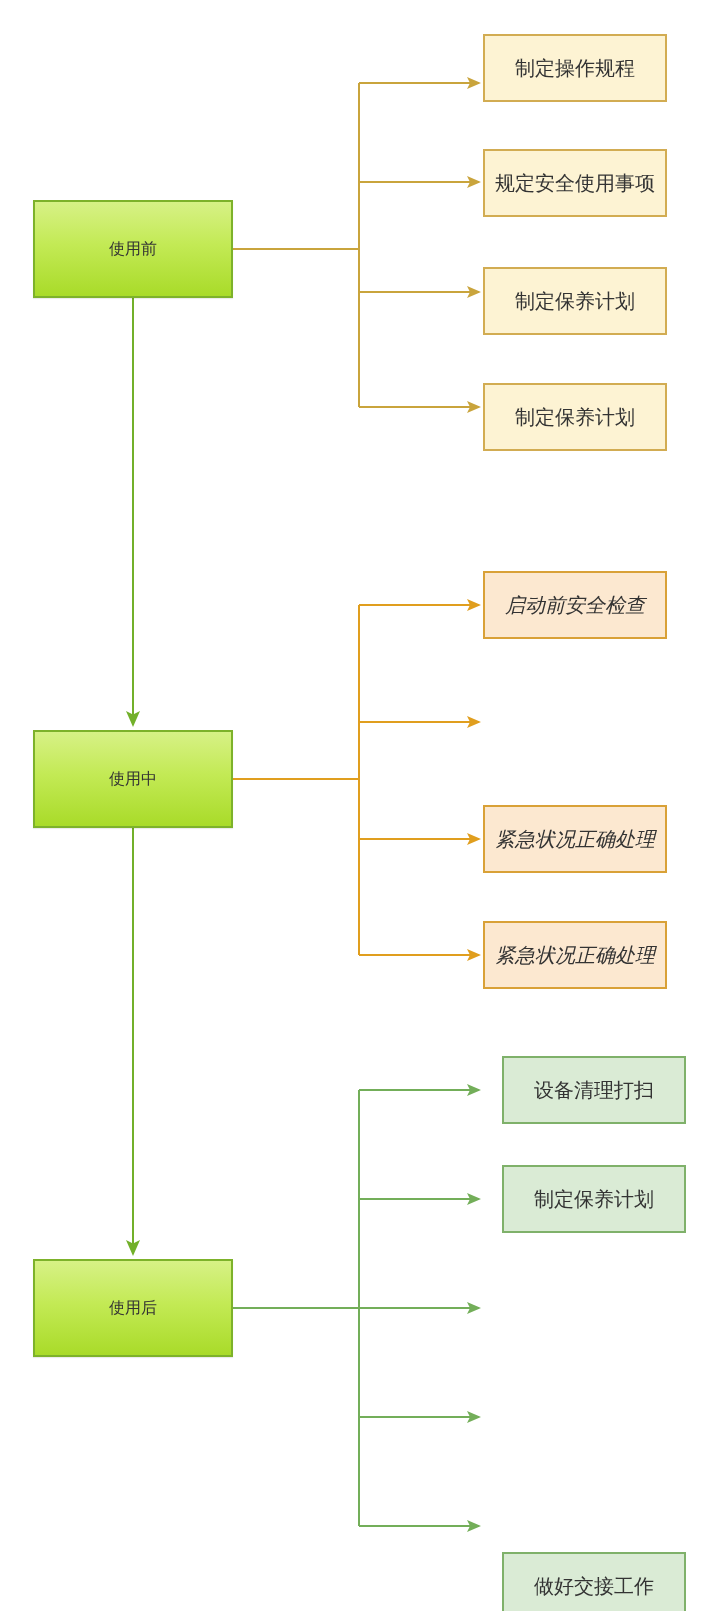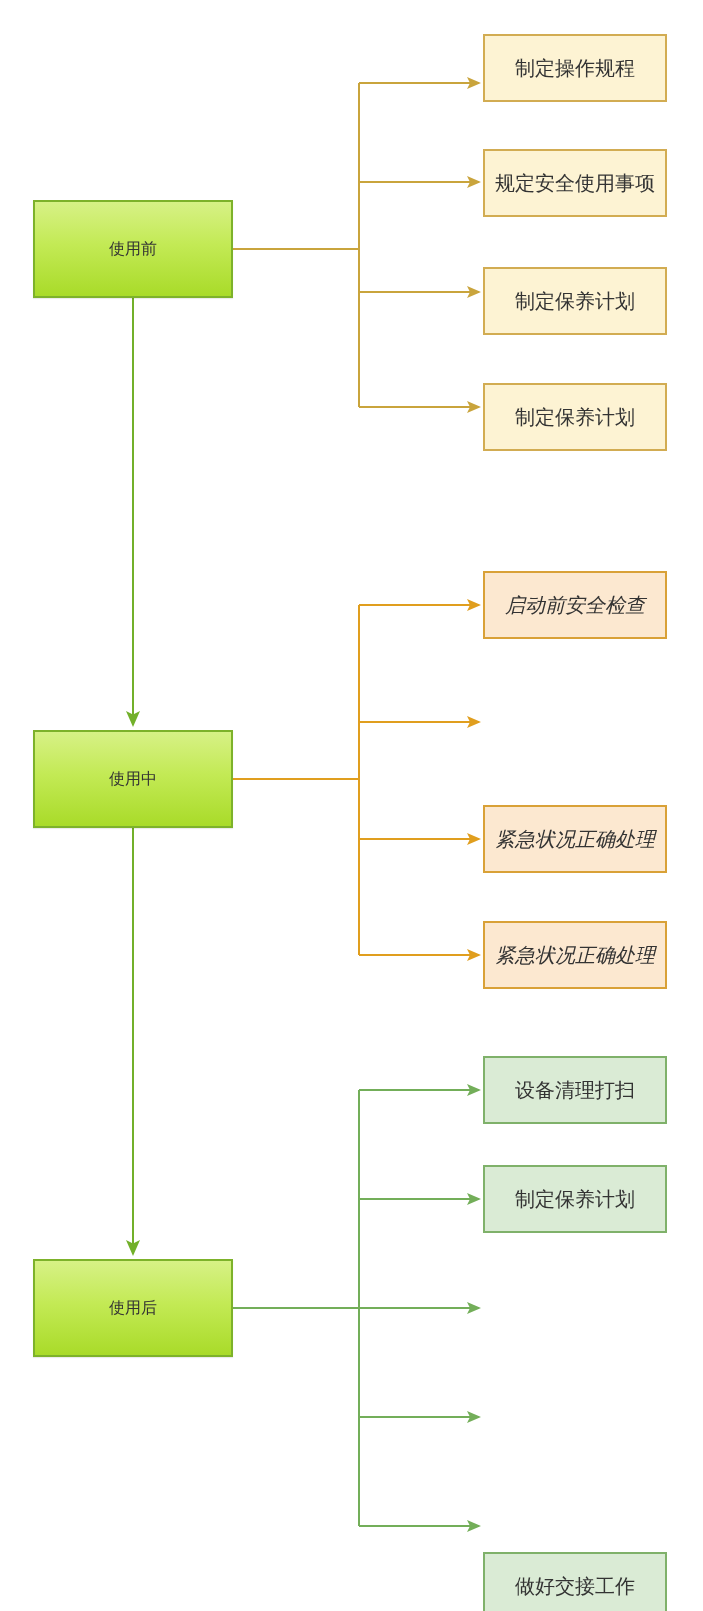--- a/index.html
+++ b/index.html
@@ -22,21 +22,21 @@
   }
   .task-box{
     position:absolute;left:483px;width:184px;height:68px;
     box-sizing:border-box;
     display:flex;align-items:center;justify-content:center;
     font-size:20px;color:#333333;
     border:2px solid;
   }
   .g1{background:#fdf3d3;border-color:#d2ac52;}
   .g2{background:#fce8d0;border-color:#d9a137;font-style:italic;}
-  .g3{background:#daebd5;border-color:#7fb16a;}
+  .g3{background:#daebd5;border-color:#7fb16a;margin-left:19px;}
 </style>
 </head>
 <body>
 
 <div id="canvas">
 
   <svg id="connectors" width="703" height="1611" viewBox="0 0 703 1611">
     <defs>
       <marker id="ah-main" markerWidth="16" markerHeight="14" refX="14" refY="7" orient="auto" markerUnits="userSpaceOnUse">
         <path d="M0,0 L16,7 L0,14 L3.5,7 Z" fill="#72b02a"></path>

